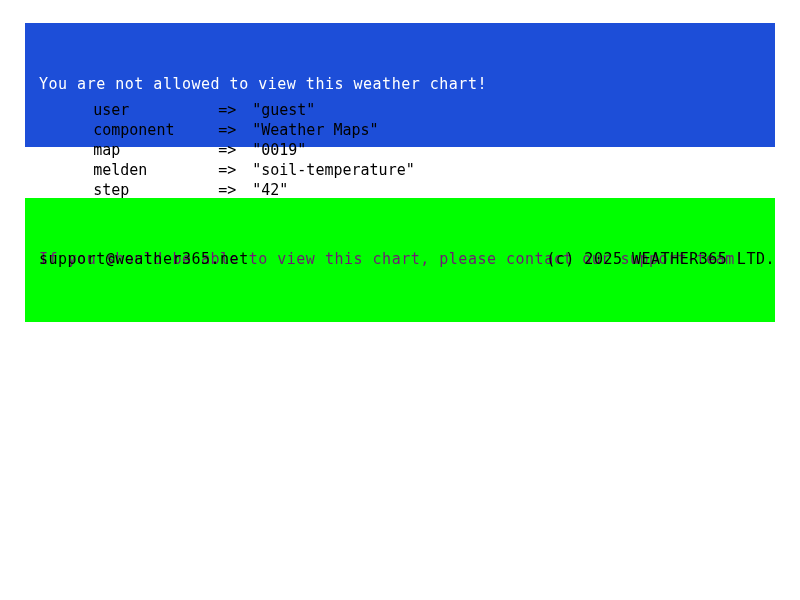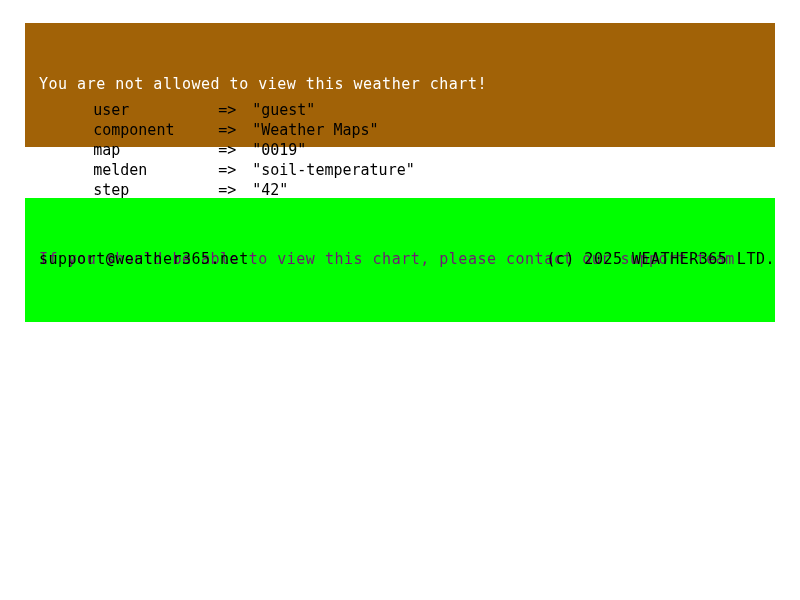--- a/index.html
+++ b/index.html
@@ -27,21 +27,21 @@
     position: absolute;
     left: 25px;
     width: 750px;
     box-sizing: border-box;
     padding: 6px 14px 8px 14px;
     line-height: 22px;
     white-space: pre;
   }
   .banner-error {
     top: 23px;
-    background: #a16207;
+    background: #1d4ed8;
     color: #ffffff;
   }
   .banner-info {
     top: 198px;
     background: #00ff00;
     color: #701a75;
   }
   .banner div {
     letter-spacing: 0.5px;
   }

